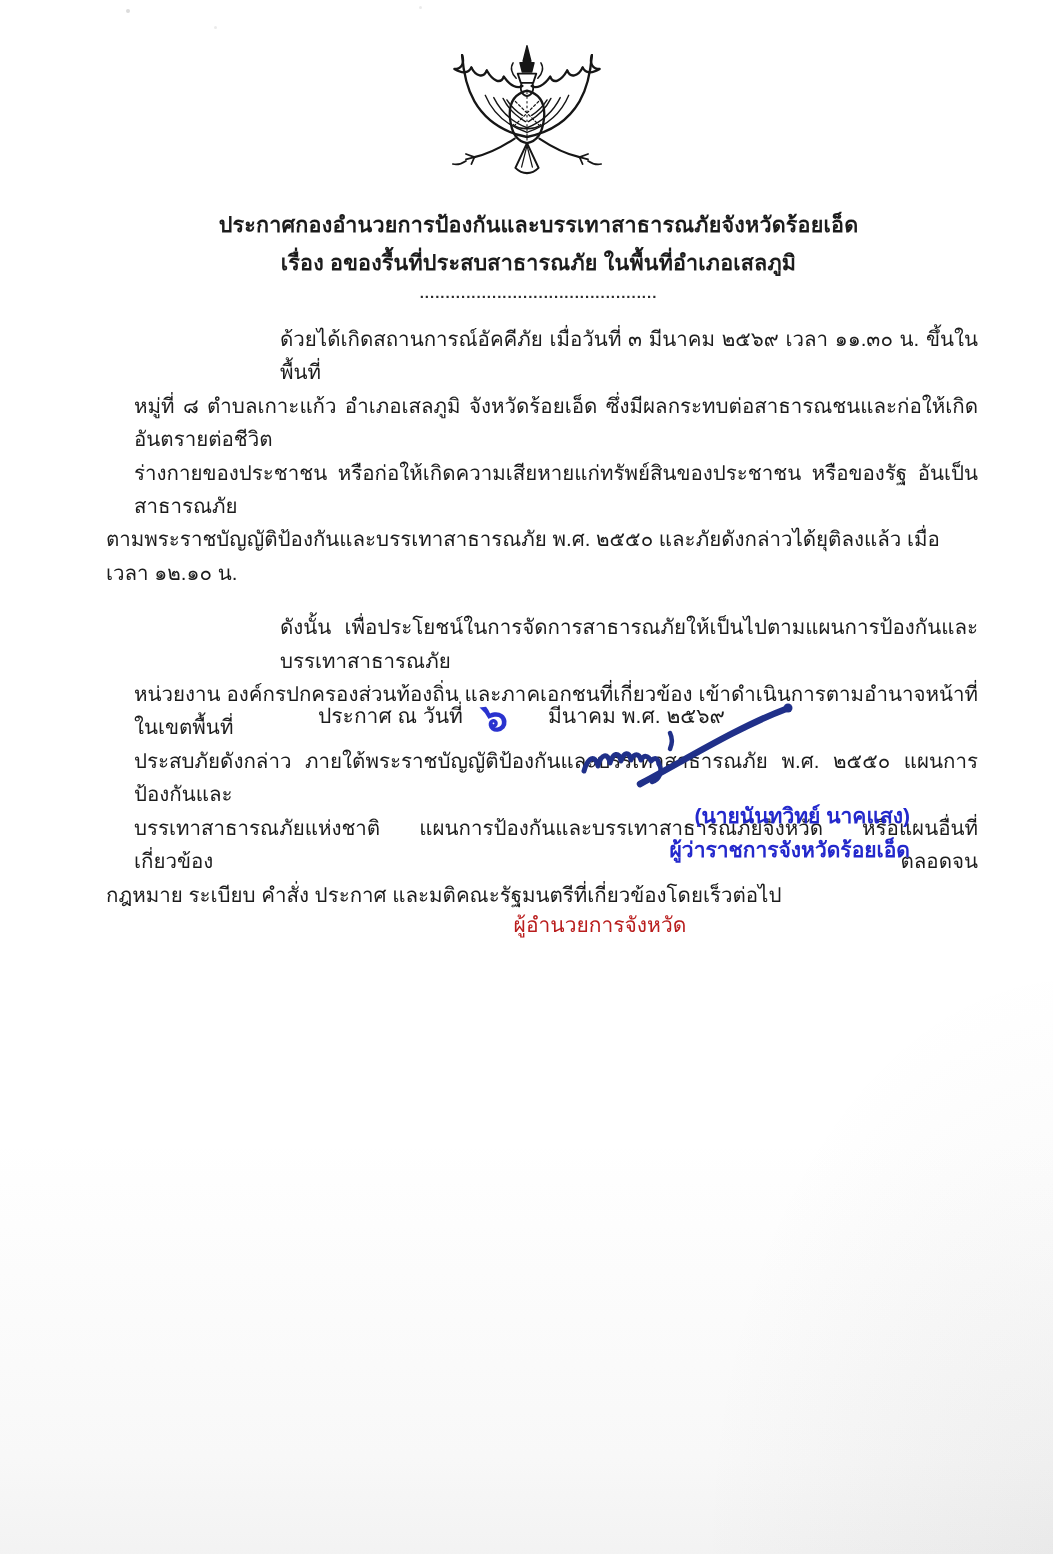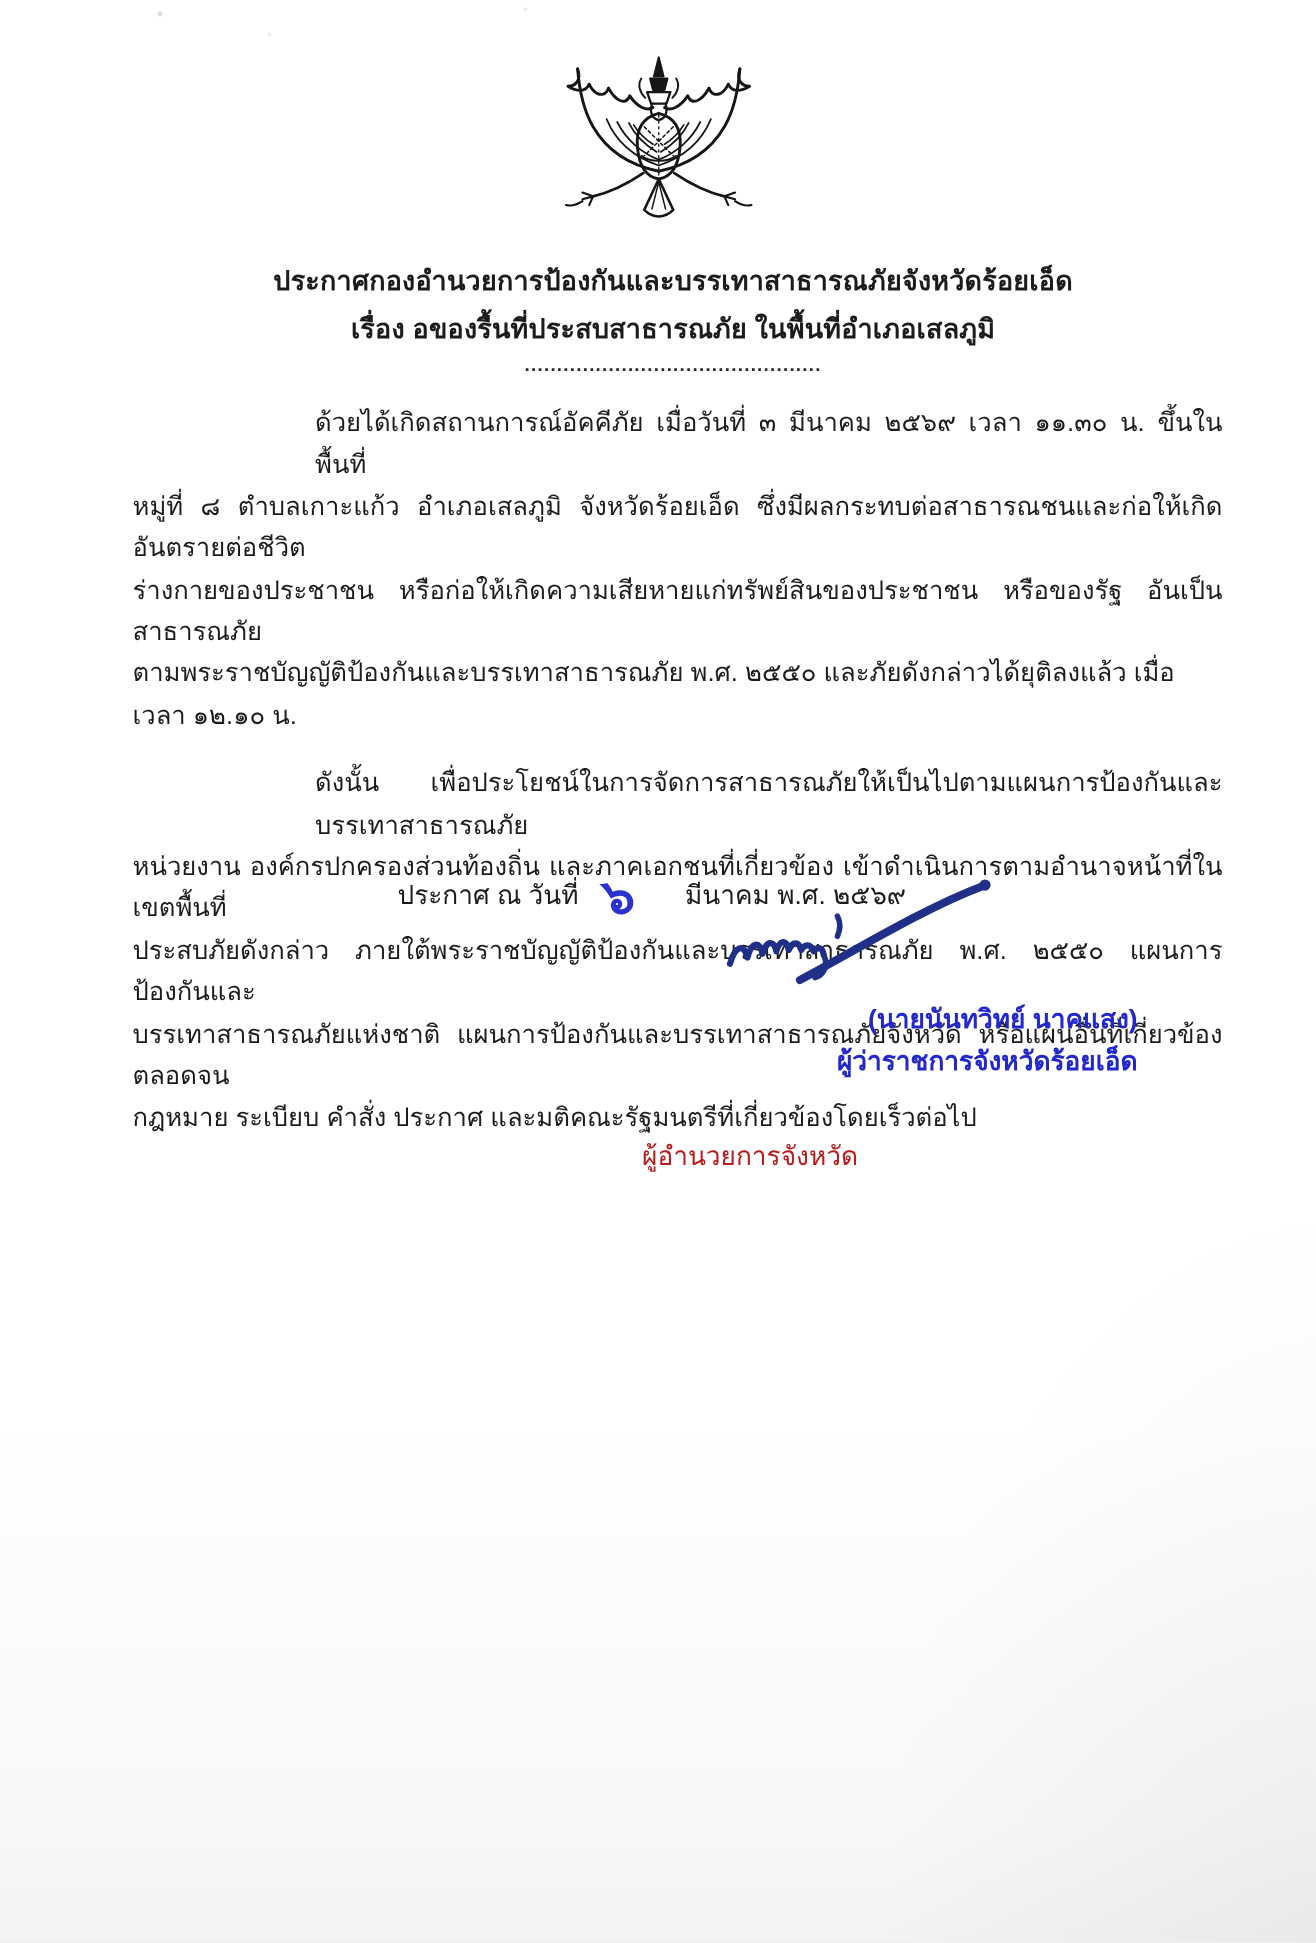--- a/index.html
+++ b/index.html
@@ -32,21 +32,21 @@
   .title-block{position:absolute;left:0;top:206px;width:100%;text-align:center;}
   .title-line{font-size:21.5px;font-weight:700;line-height:38px;letter-spacing:.2px;}
 
   .dots{position:absolute;left:0;top:284px;width:100%;text-align:center;
         font-size:15px;letter-spacing:1px;color:#2a2a2a;font-weight:700;}
 
   .body-text{position:absolute;left:106px;top:322px;width:872px;
              font-size:20.5px;line-height:33.4px;}
   .para{margin:0 0 21px 0;}
   .line{white-space:normal;}
-  .line.just{text-align:justify;text-align-last:justify;}
+  .line.just{text-align:justify;text-align-last:justify;margin-left:28px;}
   .line.first{padding-left:146px;}
 
   .date-line{position:absolute;top:699px;left:0;width:100%;font-size:21px;}
   .date-prefix{position:absolute;left:318px;top:0;}
   .date-suffix{position:absolute;left:548px;top:0;}
   .date-day{
     position:absolute;left:482px;top:-14px;
     font-size:40px;font-weight:600;color:#2a33cf;
     transform:rotate(-7deg);
   }

